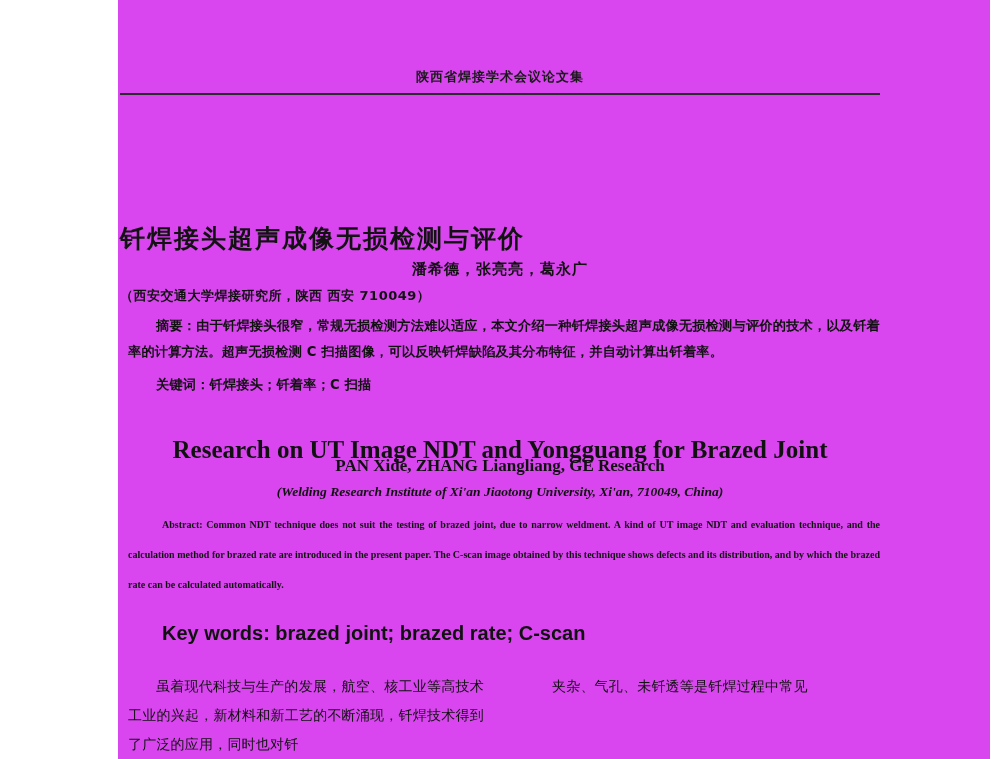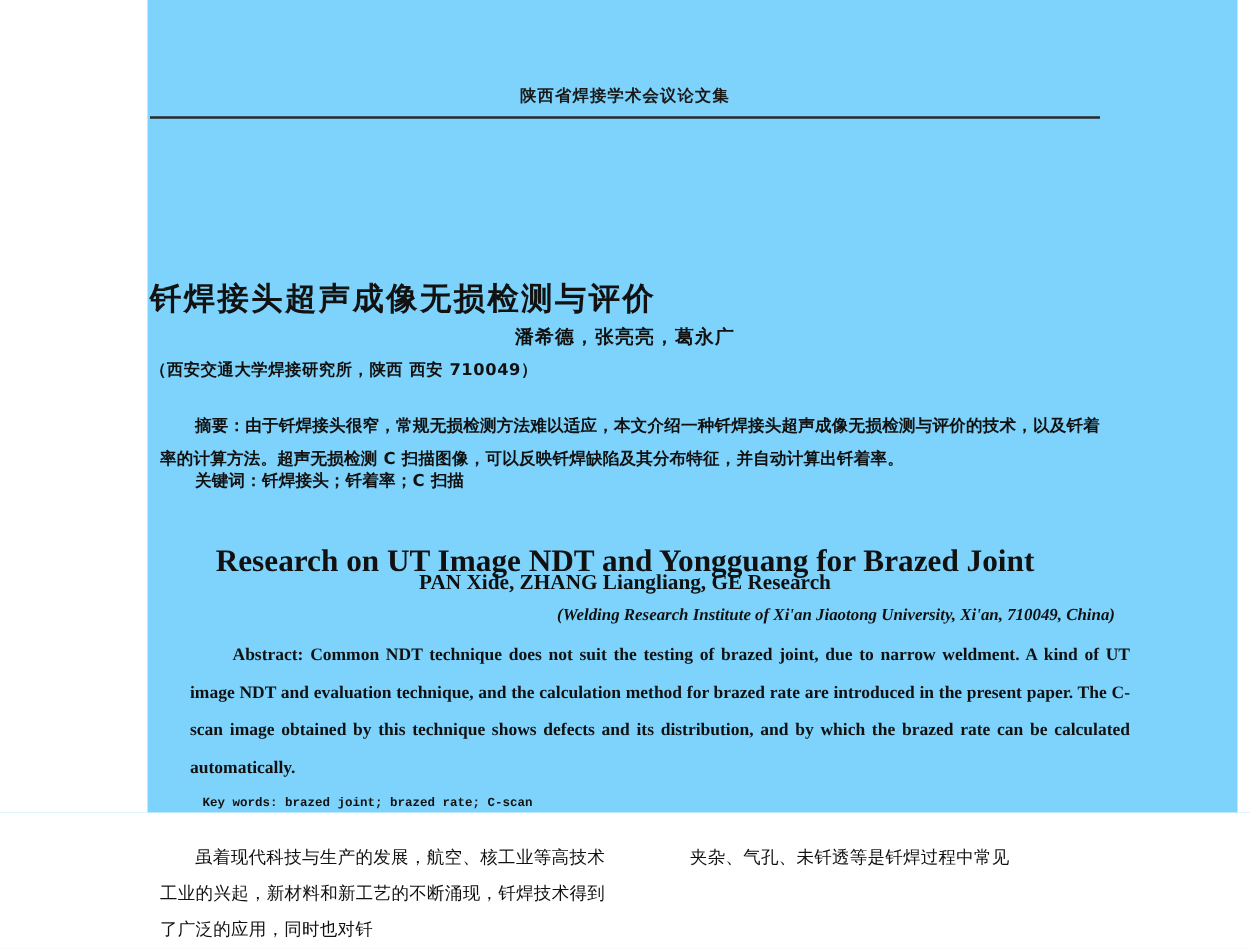--- a/index.html
+++ b/index.html
@@ -10,22 +10,22 @@
   body {
     width: 1000px;
     height: 759px;
     overflow: hidden;
     font-family: "Liberation Serif", serif;
     color: #111;
   }
   .page {
     position: relative;
     width: 1000px;
-    height: 650px;
-    background: #7dd3fc;
+    height: 759px;
+    background: #d946ef;
   }
   
   .scan-edge-left {
     position: absolute;
     left: 0; top: 0; bottom: 0;
     width: 118px;
     background: #ffffff;
   }
   .scan-edge-right {
     position: absolute;
@@ -98,21 +98,20 @@
     left: 8px;
     top: 313px;
     width: 752px;
     font-family: "DejaVu Sans", sans-serif;
     font-size: 13.2px;
     font-weight: bold;
     line-height: 26px;
     text-align: justify;
     text-indent: 28px;
     letter-spacing: 0.2px;
-    margin-top: 16px;
   }
   .keywords-cn {
     position: absolute;
     left: 8px;
     top: 376px;
     width: 752px;
     font-family: "DejaVu Sans", sans-serif;
     font-size: 13.2px;
     font-weight: bold;
     text-indent: 28px;
@@ -134,49 +133,48 @@
     left: 0;
     top: 456px;
     width: 760px;
     text-align: center;
     font-family: "Liberation Serif", serif;
     font-size: 17px;
     font-weight: bold;
   }
   .affil-en {
     position: absolute;
-    left: 12px;
+    left: 0;
     top: 484px;
     width: 760px;
-    text-align: right;
+    text-align: center;
     font-family: "Liberation Serif", serif;
     font-size: 13.5px;
     font-weight: bold;
     font-style: italic;
   }
   .abstract-en {
     position: absolute;
     left: 8px;
     top: 510px;
     width: 752px;
     font-family: "Liberation Serif", serif;
-    font-size: 14px;
+    font-size: 10px;
     font-weight: bold;
     line-height: 30px;
     text-align: justify;
     text-indent: 34px;
-    margin-left: 24px;
   }
   .keywords-en {
     position: absolute;
     left: 8px;
-    top: 638px;
-    width: 752px;
-    font-family: Liberation Mono, monospace;
-    font-size: 10px;
+    top: 622px;
+    width: 752px;
+    font-family: Liberation Sans, sans-serif;
+    font-size: 20px;
     font-weight: bold;
     text-indent: 34px;
   }
   .columns {
     position: absolute;
     left: 8px;
     top: 672px;
     width: 752px;
     height: 90px;
     display: flex;

